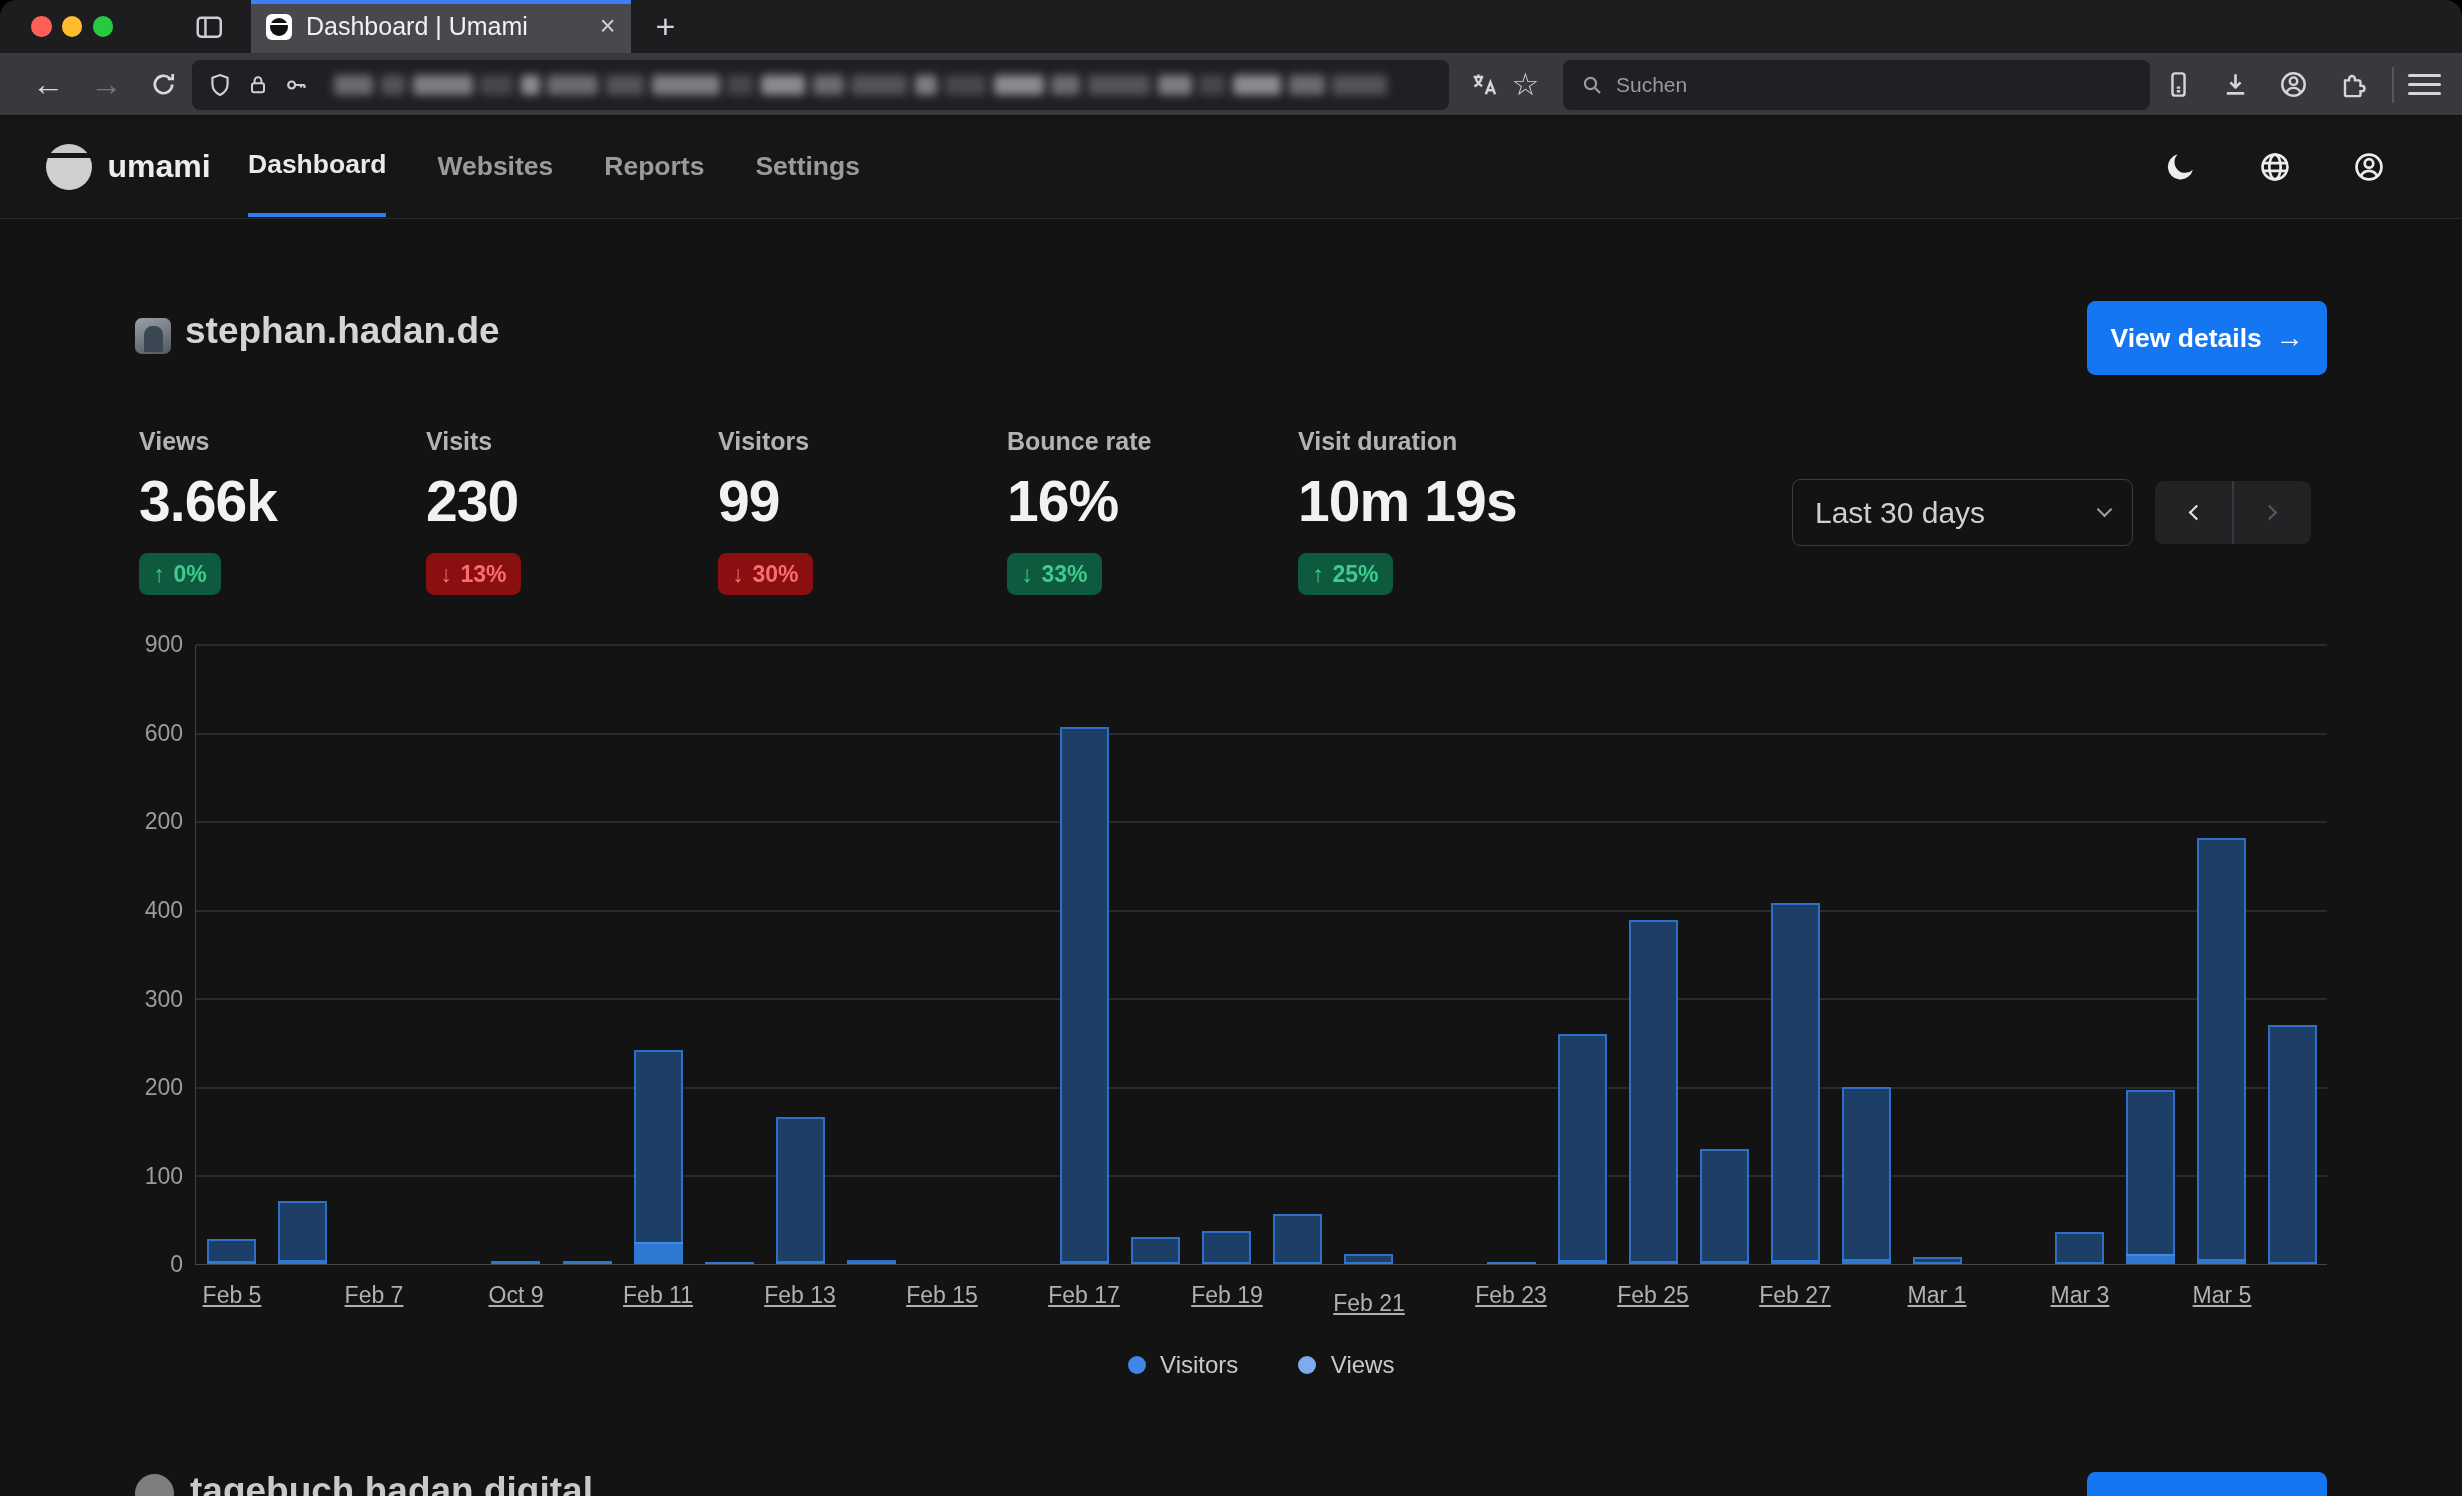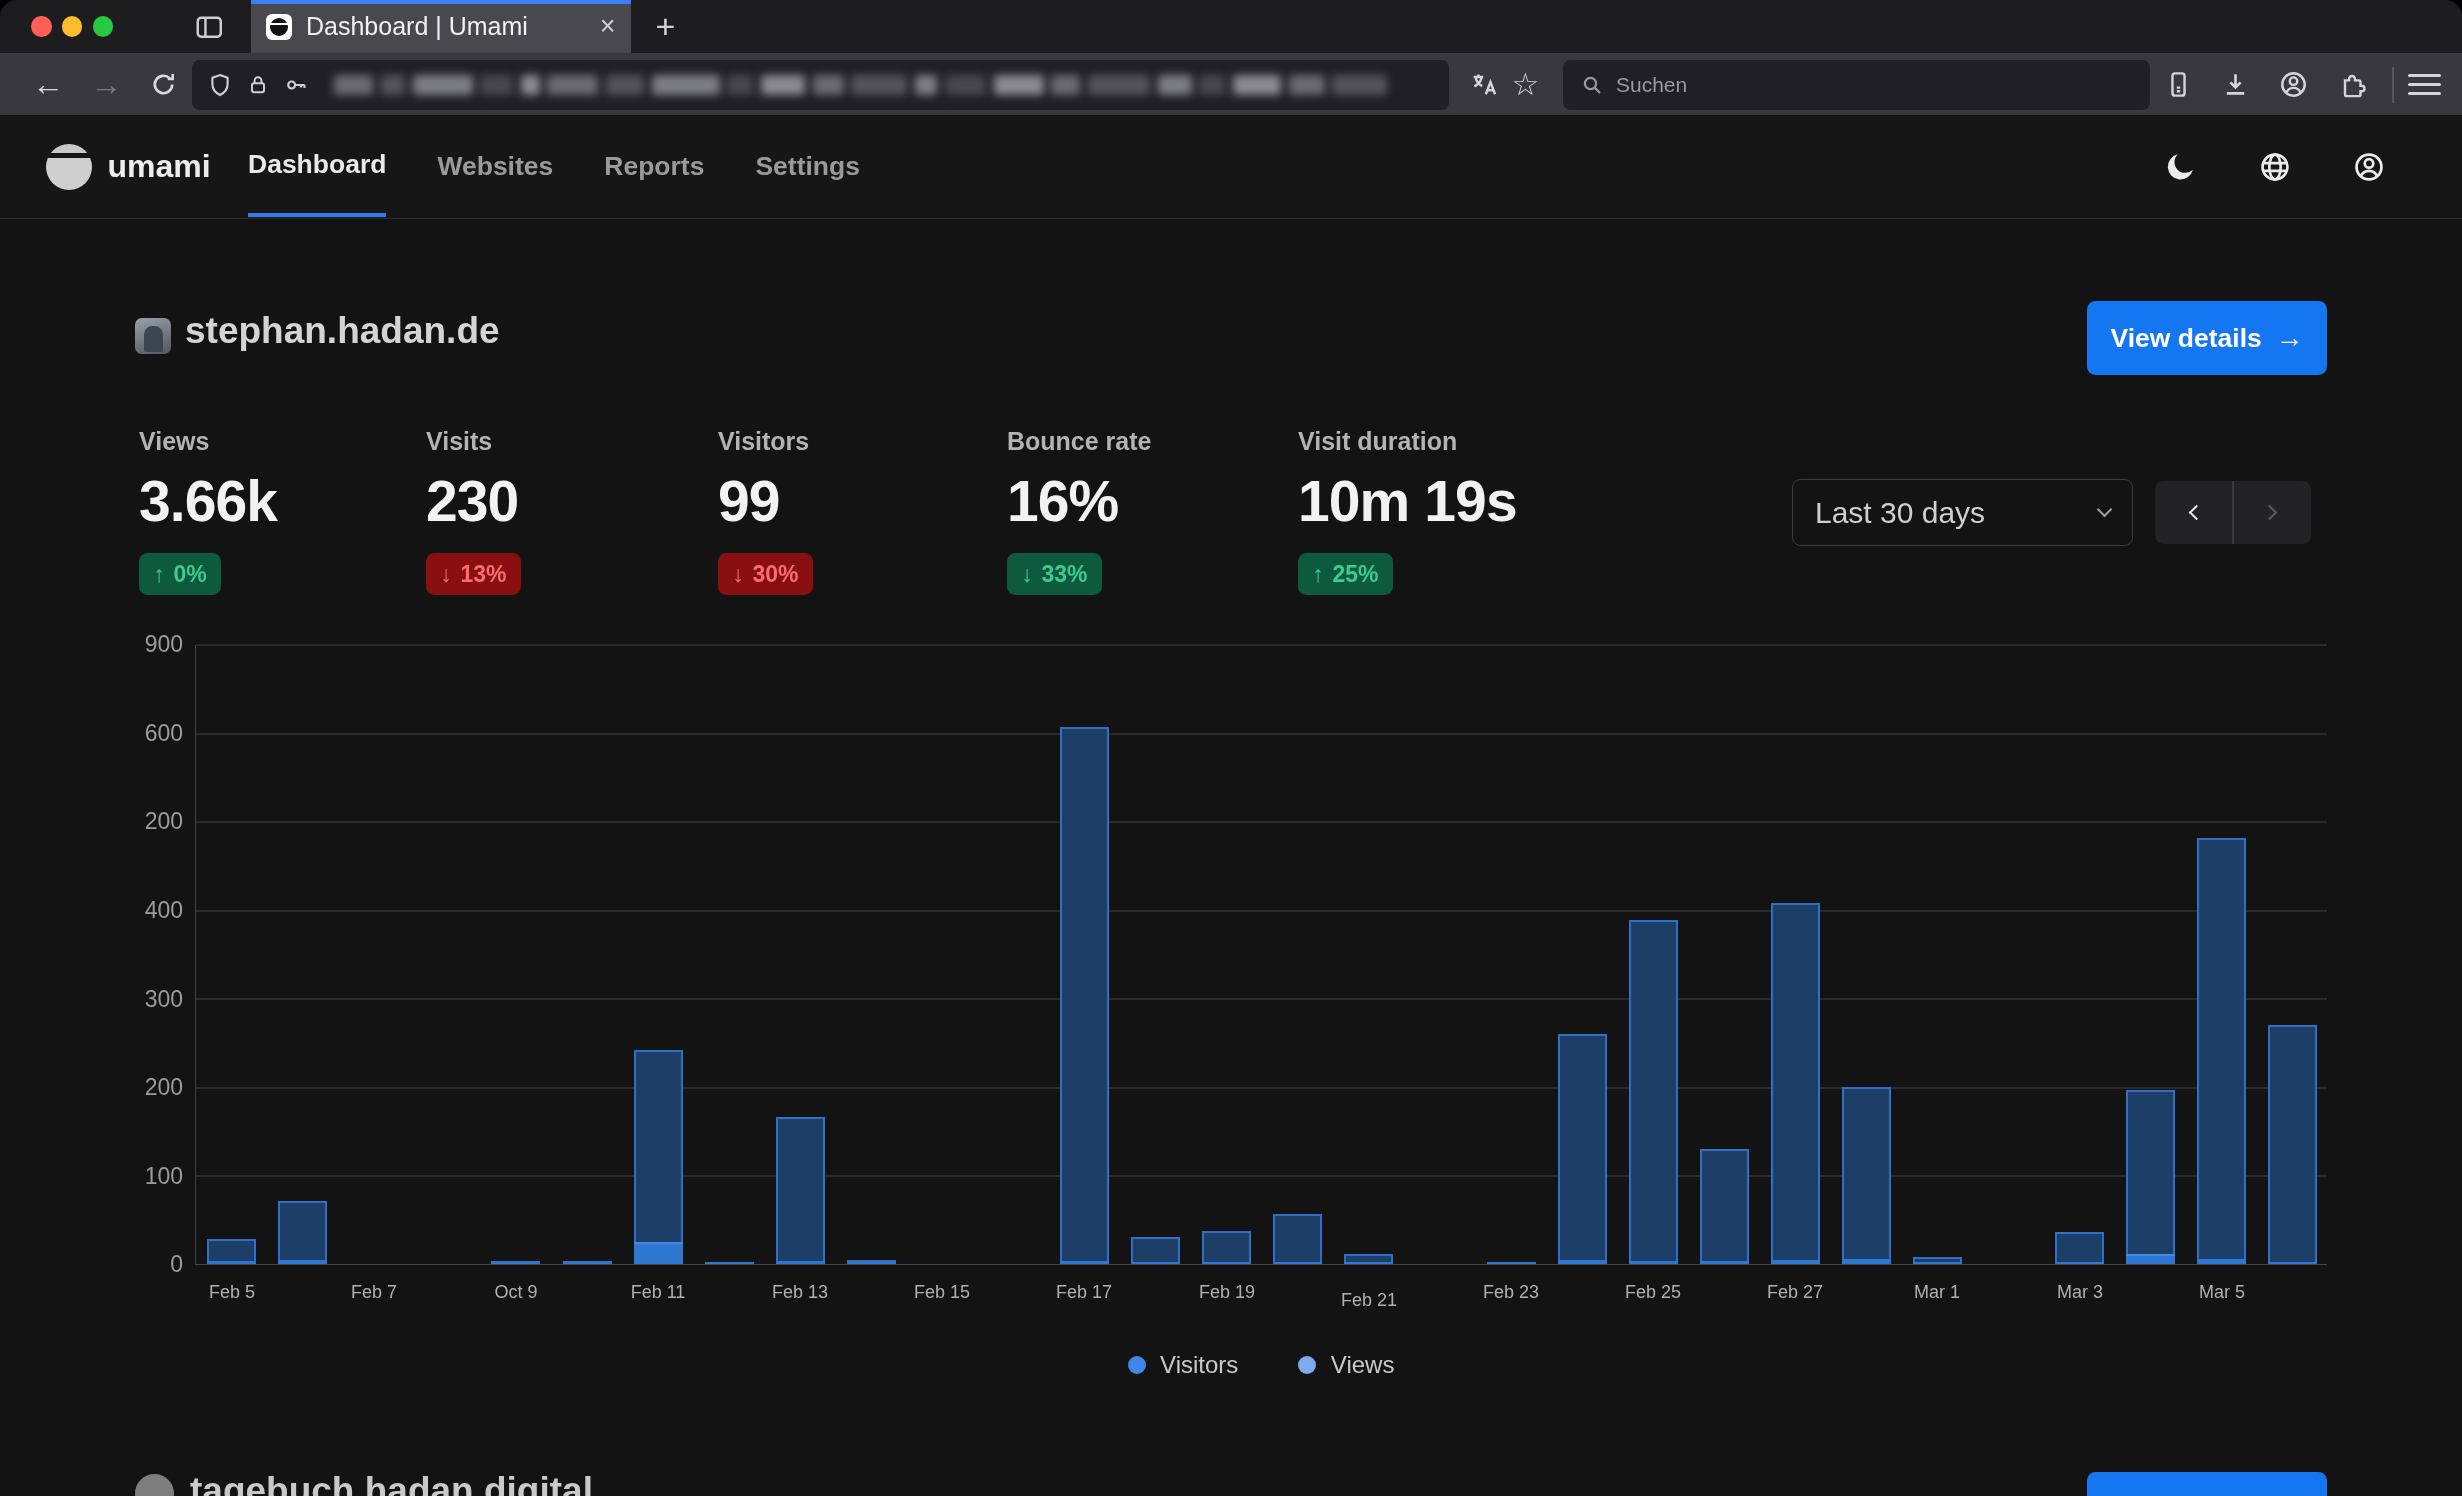--- a/index.html
+++ b/index.html
@@ -92,21 +92,21 @@
   .pager .pcell { width:77px; display:flex; align-items:center; justify-content:center; }
   .pager .pdiv { width:1.7px; background:#3a3a3e; }
   .chev.left  { transform:rotate(135deg); border-color:#e8e8e8; margin-left:5.1px; }
   .chev.right { transform:rotate(-45deg); border-color:#5a5a5e; margin-right:5.1px; }
 
   
   .plot { position:absolute; left:195px; top:645px; width:2132px; height:620px;
           border-left:1.7px solid #3f3f41; border-bottom:1.7px solid #47474a; }
   .gridline { position:absolute; left:0; width:100%; height:1.7px; background:#2b2b2d; }
   .ylabel { position:absolute; left:-92px; width:79px; text-align:right; font-size:23px; color:#9c9c9c; }
-  .xlabel { position:absolute; top:637px; transform:translateX(-50%); font-size:18px; color:#b0b0b0; white-space:nowrap; }
+  .xlabel { position:absolute; top:637px; transform:translateX(-50%); font-size:23px; color:#b0b0b0; white-space:nowrap;text-decoration:underline; }
   .bar { position:absolute; bottom:0; }
   .legend { position:absolute; left:195px; top:1351px; width:2132px; display:flex;
             justify-content:center; gap:60px; }
   .legend-item { display:flex; align-items:center; gap:14.5px; }
   .legend-dot { width:18px; height:18px; border-radius:50%; }
   .legend-text { font-size:24px; color:#c9c9c9; }
 
   
   .avatar2 { position:absolute; left:135px; top:1474px; width:39px; height:39px; border-radius:50%;
              background:#7e7e7e; }

